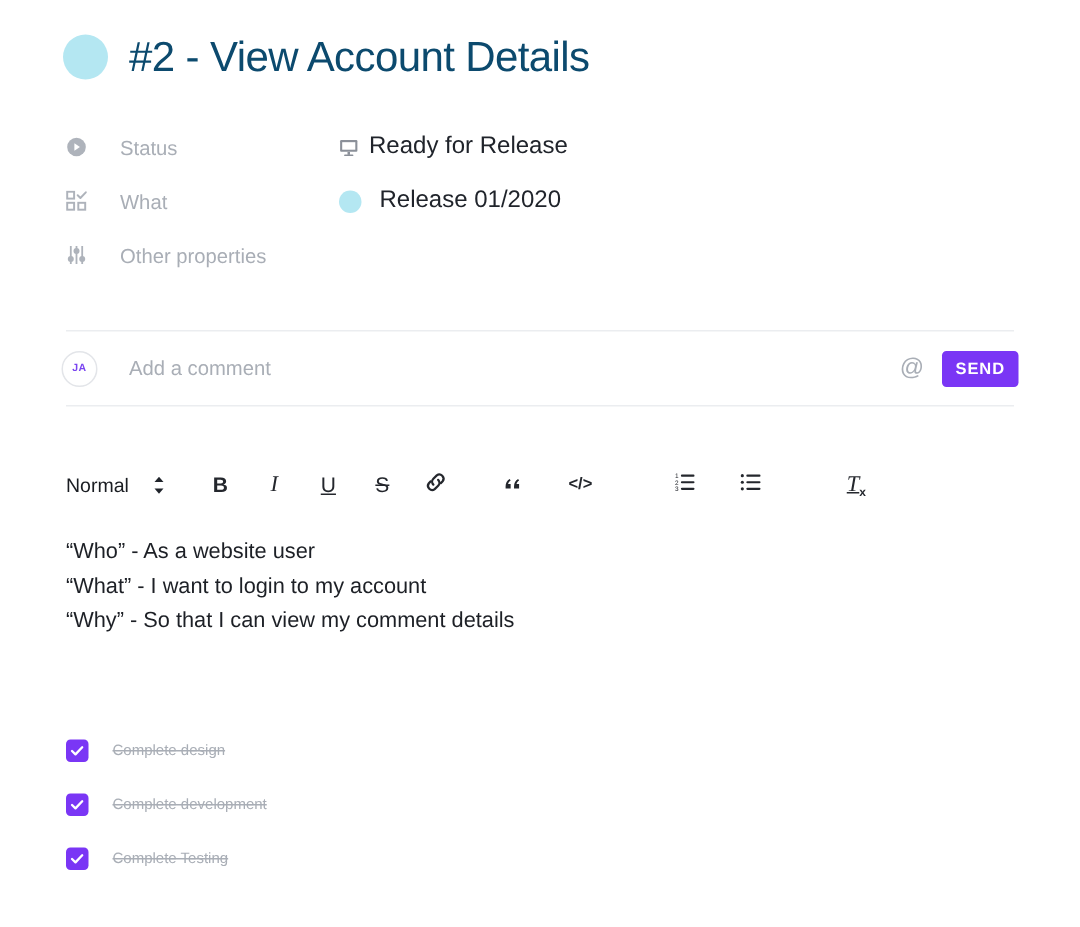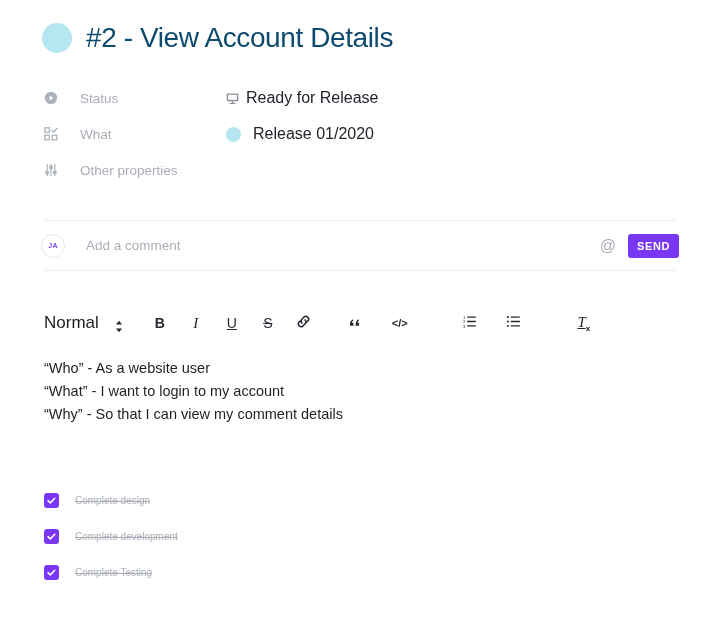--- a/index.html
+++ b/index.html
@@ -151,22 +151,22 @@
   
   .toolbar {
     display: flex;
     align-items: center;
     height: 44px;
     padding: 0 44px;
     margin-top: 30px;
   }
   .tb-style {
     display: flex;
-    align-items: flex-end;
-    font-size: 17px;
+    align-items: center;
+    font-size: 13px;
     color: #1a1d22;
     cursor: pointer;
   }
   .tb-style .caret {
     margin-left: 16px;
     display: flex;
     flex-direction: column;
     line-height: 5px;
     font-size: 8px;
     color: #20242b;

